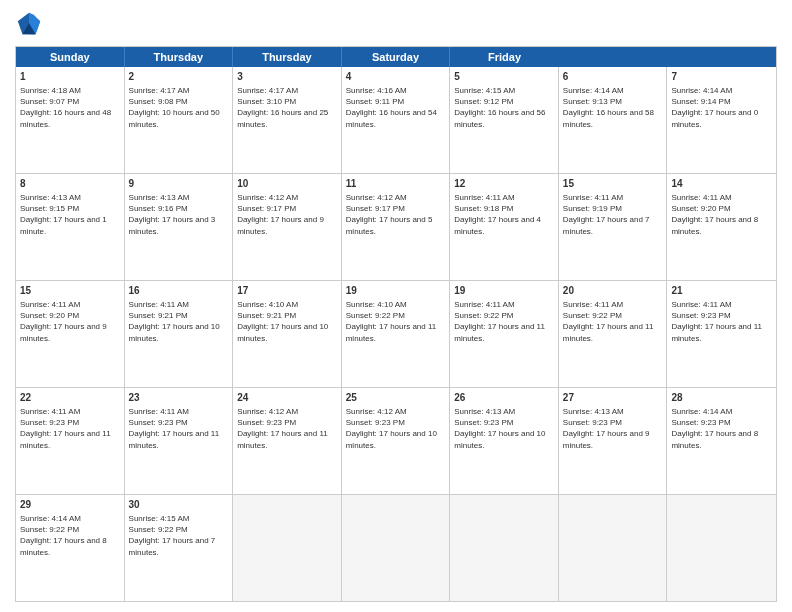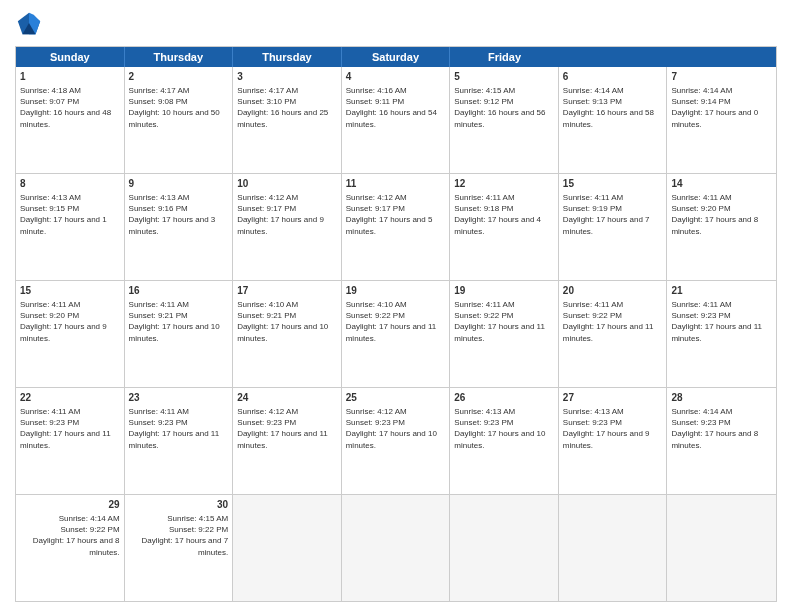--- a/index.html
+++ b/index.html
@@ -77,21 +77,21 @@
       flex: 1;
       display: flex;
       flex-direction: column;
     }
     .cal-row {
       display: grid;
       grid-template-columns: repeat(7, 1fr);
       flex: 1;
       border-bottom: 1px solid #ccc;
     }
-    .cal-row:last-child { border-bottom: none; text-align: right; }
+    .cal-row:last-child { border-bottom: none; }
     .cal-cell {
       border-right: 1px solid #ccc;
       padding: 3px 4px;
       font-size: 8.5px;
       line-height: 1.35;
       color: #333;
       vertical-align: top;
       min-height: 0;
     }
     .cal-cell:last-child { border-right: none; }

